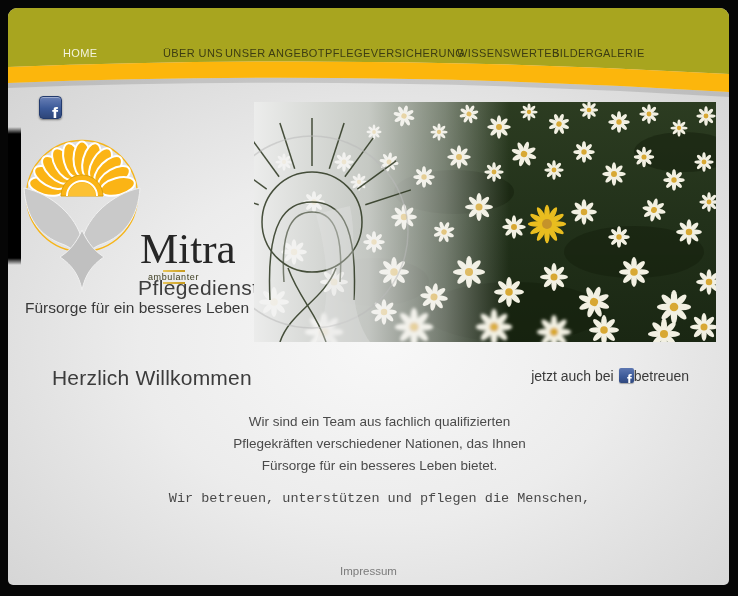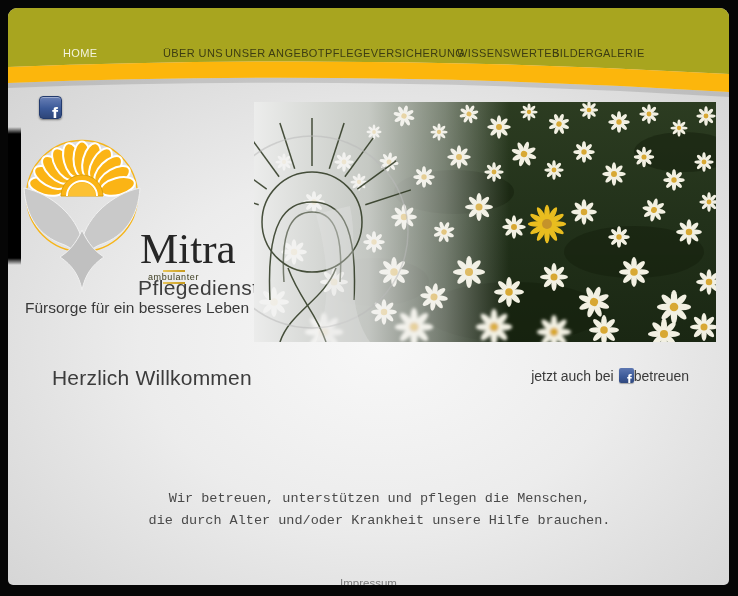--- a/index.html
+++ b/index.html
@@ -76,21 +76,21 @@
   }
   
   .intro,.mission{
     position:absolute;left:24px;right:2px;text-align:center;
     font-size:13.5px;line-height:22px;color:#4a4a4a;
   }
   .intro{top:403px;}
   .mission{top:480px;font-family:Liberation Mono, monospace;}
   
   .impressum{
-    position:absolute;left:0;right:0;top:569px;text-align:center;
+    position:absolute;left:0;right:0;top:557px;text-align:center;
     font-size:11.5px;color:#7b7b7b;cursor:pointer;
   }
 </style>
 </head>
 <body>
 
 <div class="page">
 
   <svg class="header-svg" viewBox="0 0 721 92" preserveAspectRatio="none">
     <path d="M0,75 Q360,61 721,84 L721,89 Q360,66 0,80 Z" fill="#000" opacity="0.12"></path>
@@ -292,20 +292,24 @@
 
   <div class="welcome">Herzlich Willkommen</div>
   <div class="fbcta">
     <span>jetzt auch bei</span>
     <span class="fb-mini">
       <span class="glyph">f</span>
     </span>
     <span>betreuen</span>
   </div>
 
+  <div class="intro">
+    <div>Wir sind ein Team aus fachlich qualifizierten</div>
+    <div>Pflegekräften verschiedener Nationen, das Ihnen</div>
+    <div>Fürsorge für ein besseres Leben bietet.</div>
+  </div>
   <div class="mission">
     <div>Wir betreuen, unterstützen und pflegen die Menschen,</div>
-    <div>die durch Alter und/oder Krankheit unsere Hilfe brauchen.</div>
   </div>
 
   <div class="impressum">Impressum</div>
 
 </div>
 
 </body></html>

